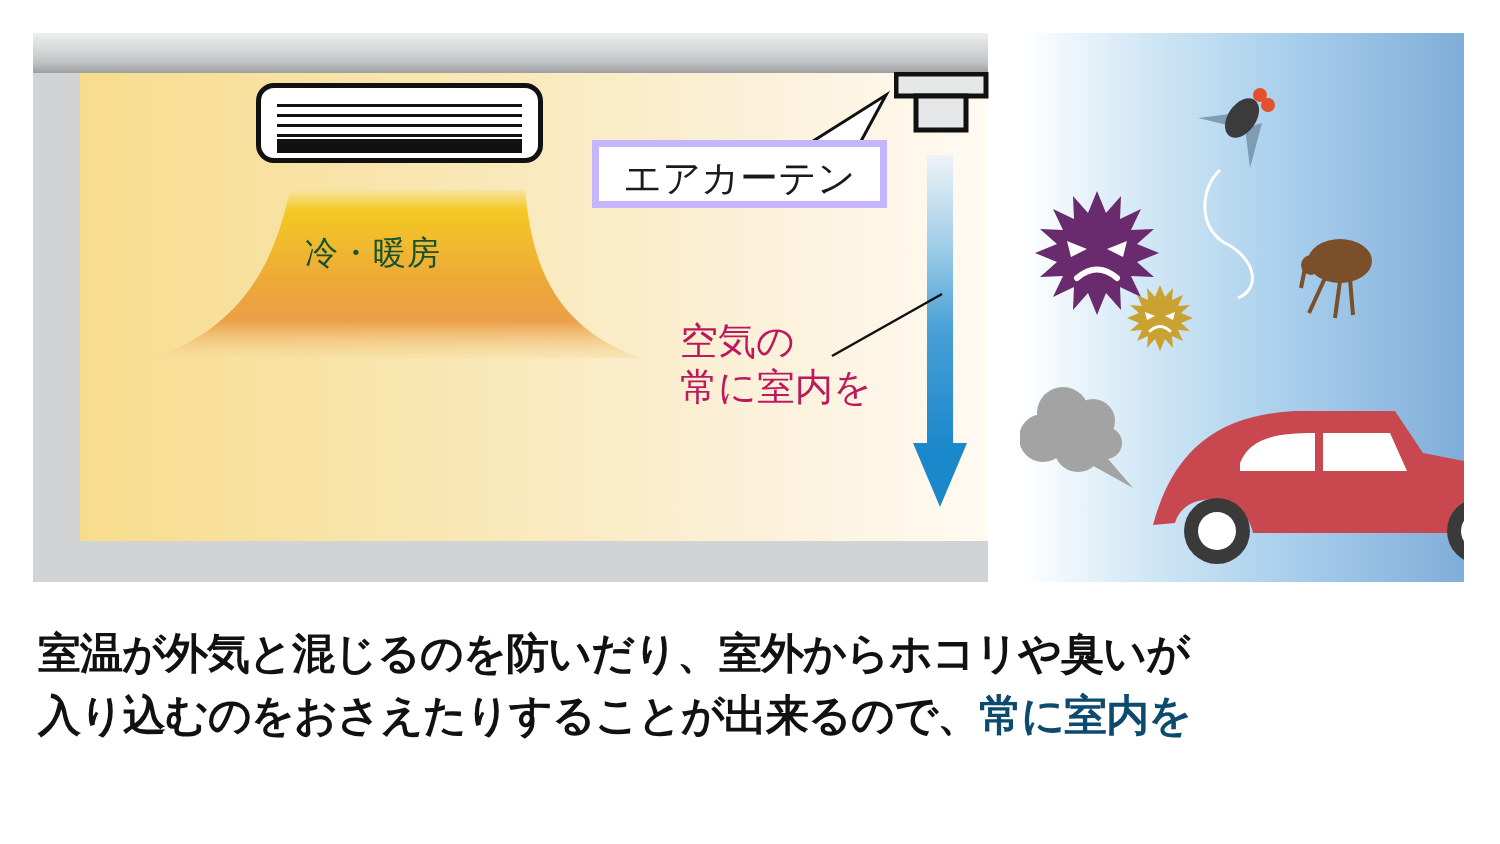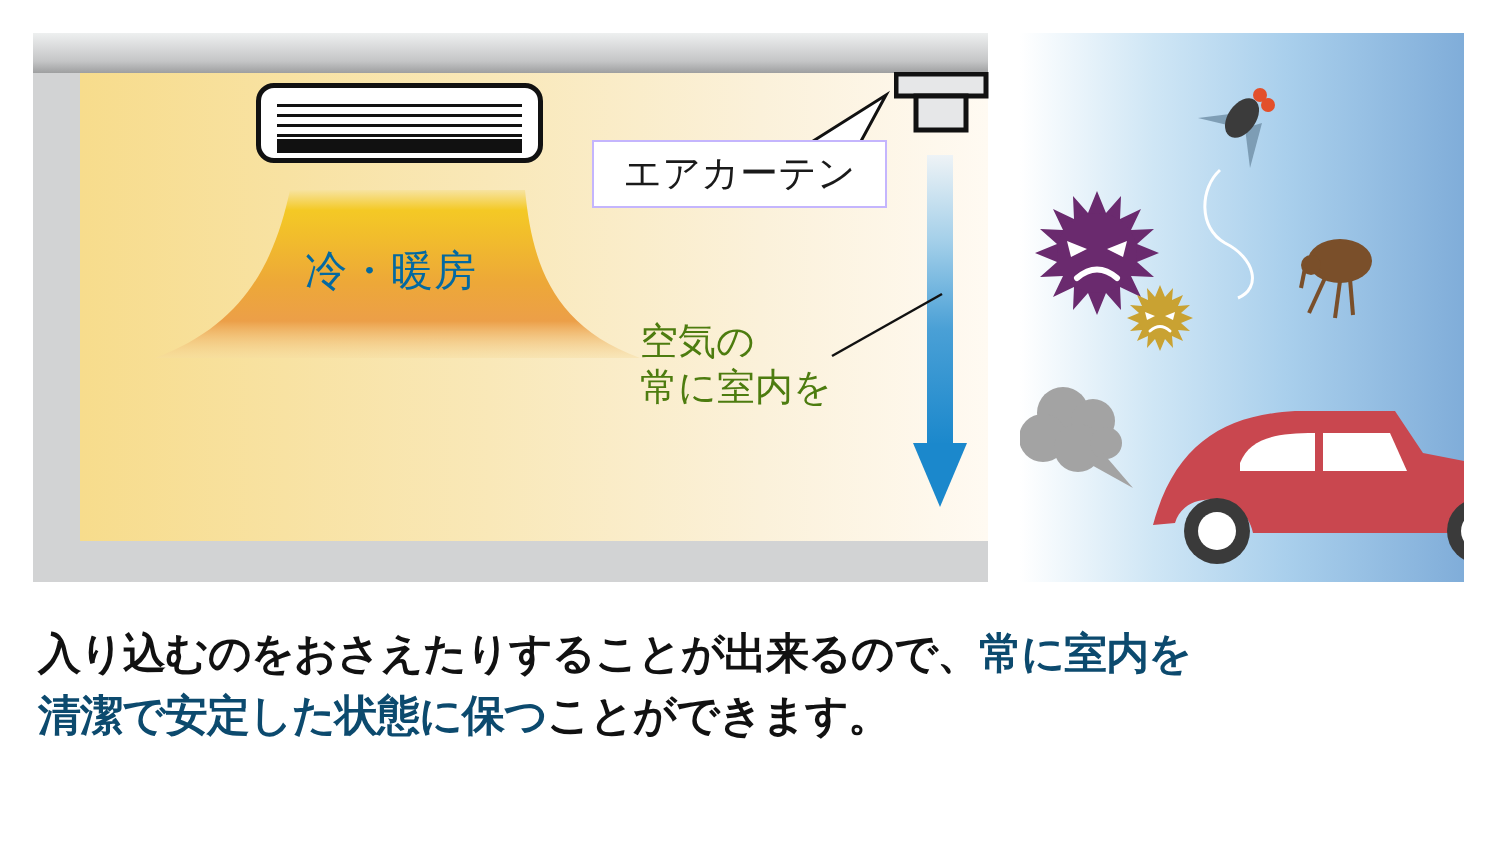--- a/index.html
+++ b/index.html
@@ -6,27 +6,27 @@
   body{width:1500px;height:844px;position:relative;overflow:hidden;font-family:"DejaVu Sans","Liberation Sans",sans-serif;}
   .abs{position:absolute;}
   
   #room-wall{left:33px;top:33px;width:955px;height:549px;background:#d2d3d4;}
   #ceiling{left:33px;top:33px;width:955px;height:40px;background:linear-gradient(#eef0f0,#c5c6c7 70%,#9e9fa0);}
   #room-interior{left:80px;top:73px;width:908px;height:468px;background:linear-gradient(90deg,#f7dc8c 0%,#f9e8b8 45%,#fbf1da 75%,#fffaf2 100%);}
   #ac-unit{left:256px;top:83px;width:287px;height:80px;box-sizing:border-box;border:5px solid #111;border-radius:18px;background:#fff;}
   .vent{position:absolute;left:16px;right:16px;height:3px;background:#111;}
   #ac-bottom{position:absolute;left:16px;right:16px;bottom:5px;height:14px;background:#111;}
   #airflow-svg{left:150px;top:190px;}
-  #heat-label{left:305px;top:243px;font-size:42px;color:#0369a1;letter-spacing:1px;}
+  #heat-label{left:305px;top:231px;font-size:33px;color:#14532d;letter-spacing:1px;}
   
   #curtain-device{left:894px;top:72px;}
-  #callout-box{left:592px;top:140px;width:295px;height:68px;box-sizing:border-box;border:2px solid #c4b5fd;background:#fff;font-size:38px;line-height:62px;text-align:center;color:#1a1a1a;}
+  #callout-box{left:592px;top:140px;width:295px;height:68px;box-sizing:border-box;border:7px solid #c4b5fd;background:#fff;font-size:38px;line-height:62px;text-align:center;color:#1a1a1a;}
   #callout-pointer{left:560px;top:60px;}
   #air-arrow{left:910px;top:155px;}
-  #air-label{left:640px;top:318px;font-size:38px;line-height:46px;color:#4d7c0f;}
+  #air-label{left:680px;top:318px;font-size:38px;line-height:46px;color:#be185d;}
   #air-label-line{left:830px;top:290px;}
   
   #outdoor{left:1020px;top:33px;width:444px;height:549px;background:linear-gradient(90deg,#ffffff 0%,#cfe6f5 30%,#a9cfec 60%,#80add9 100%);overflow:hidden;}
   
   #caption{left:38px;top:622px;width:1450px;font-family:"DejaVu Sans","Liberation Sans",sans-serif;font-weight:bold;font-size:43px;line-height:62px;color:#111;letter-spacing:-1px;}
   .hl{color:#0c4a6e;}
 </style>
 </head>
 <body>
 
@@ -143,15 +143,15 @@
     <path d="M95 60 C 105 35, 130 30, 170 30 L 170 68 L 95 68 Z" fill="#fff"></path>
     <path d="M178 30 L 245 30 L 262 68 L 178 68 Z" fill="#fff"></path>
     <circle cx="72" cy="128" r="33" fill="#3a3a3a"></circle>
     <circle cx="72" cy="128" r="19" fill="#fff"></circle>
     <circle cx="335" cy="128" r="33" fill="#3a3a3a"></circle>
     <circle cx="335" cy="128" r="19" fill="#fff"></circle>
   </svg>
 </div>
 
 <div id="caption" class="abs">
+  <div><span>室温が外気と混じるのを防いだり、室外からホコリや臭いが</span></div>
   <div><span>入り込むのをおさえたりすることが出来るので、</span><span class="hl">常に室内を</span></div>
-  <div><span class="hl">清潔で安定した状態に保つ</span><span>ことができます。</span></div>
 </div>
 
 </body></html>

